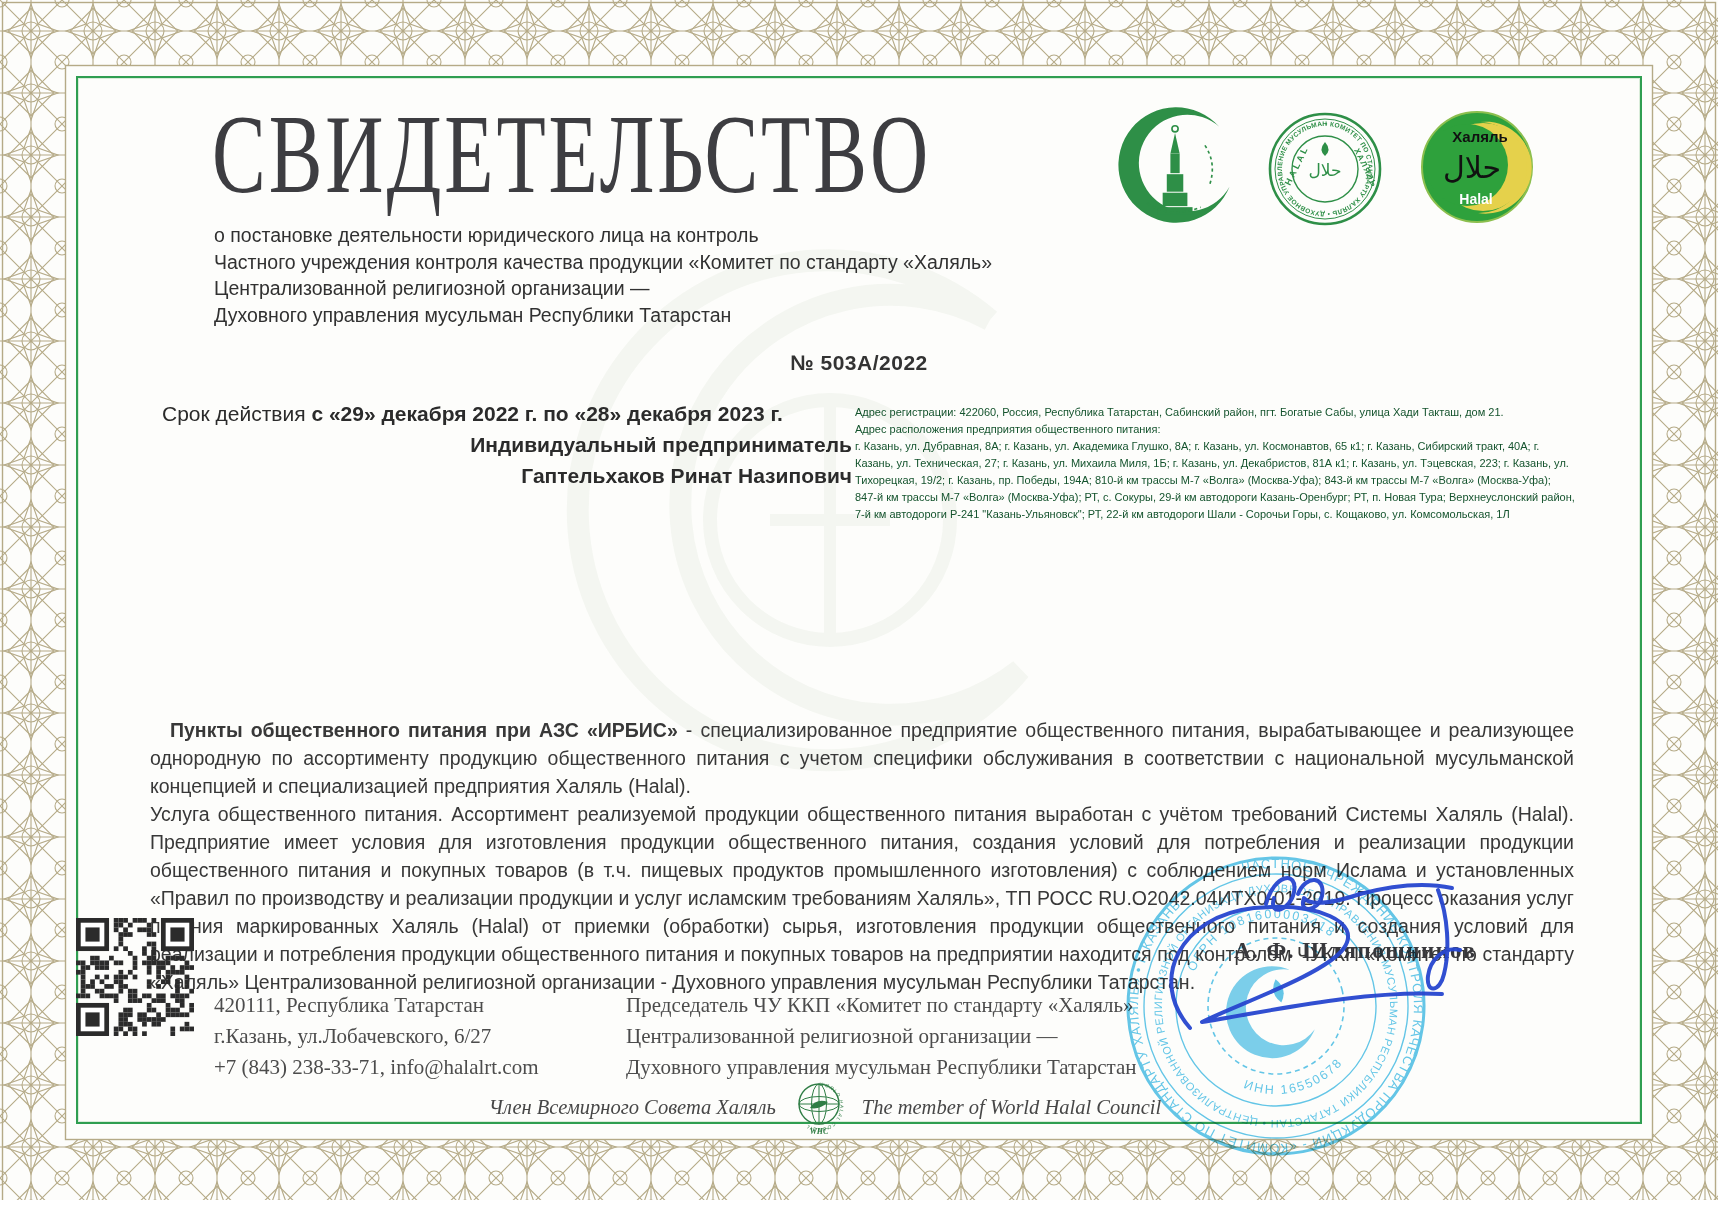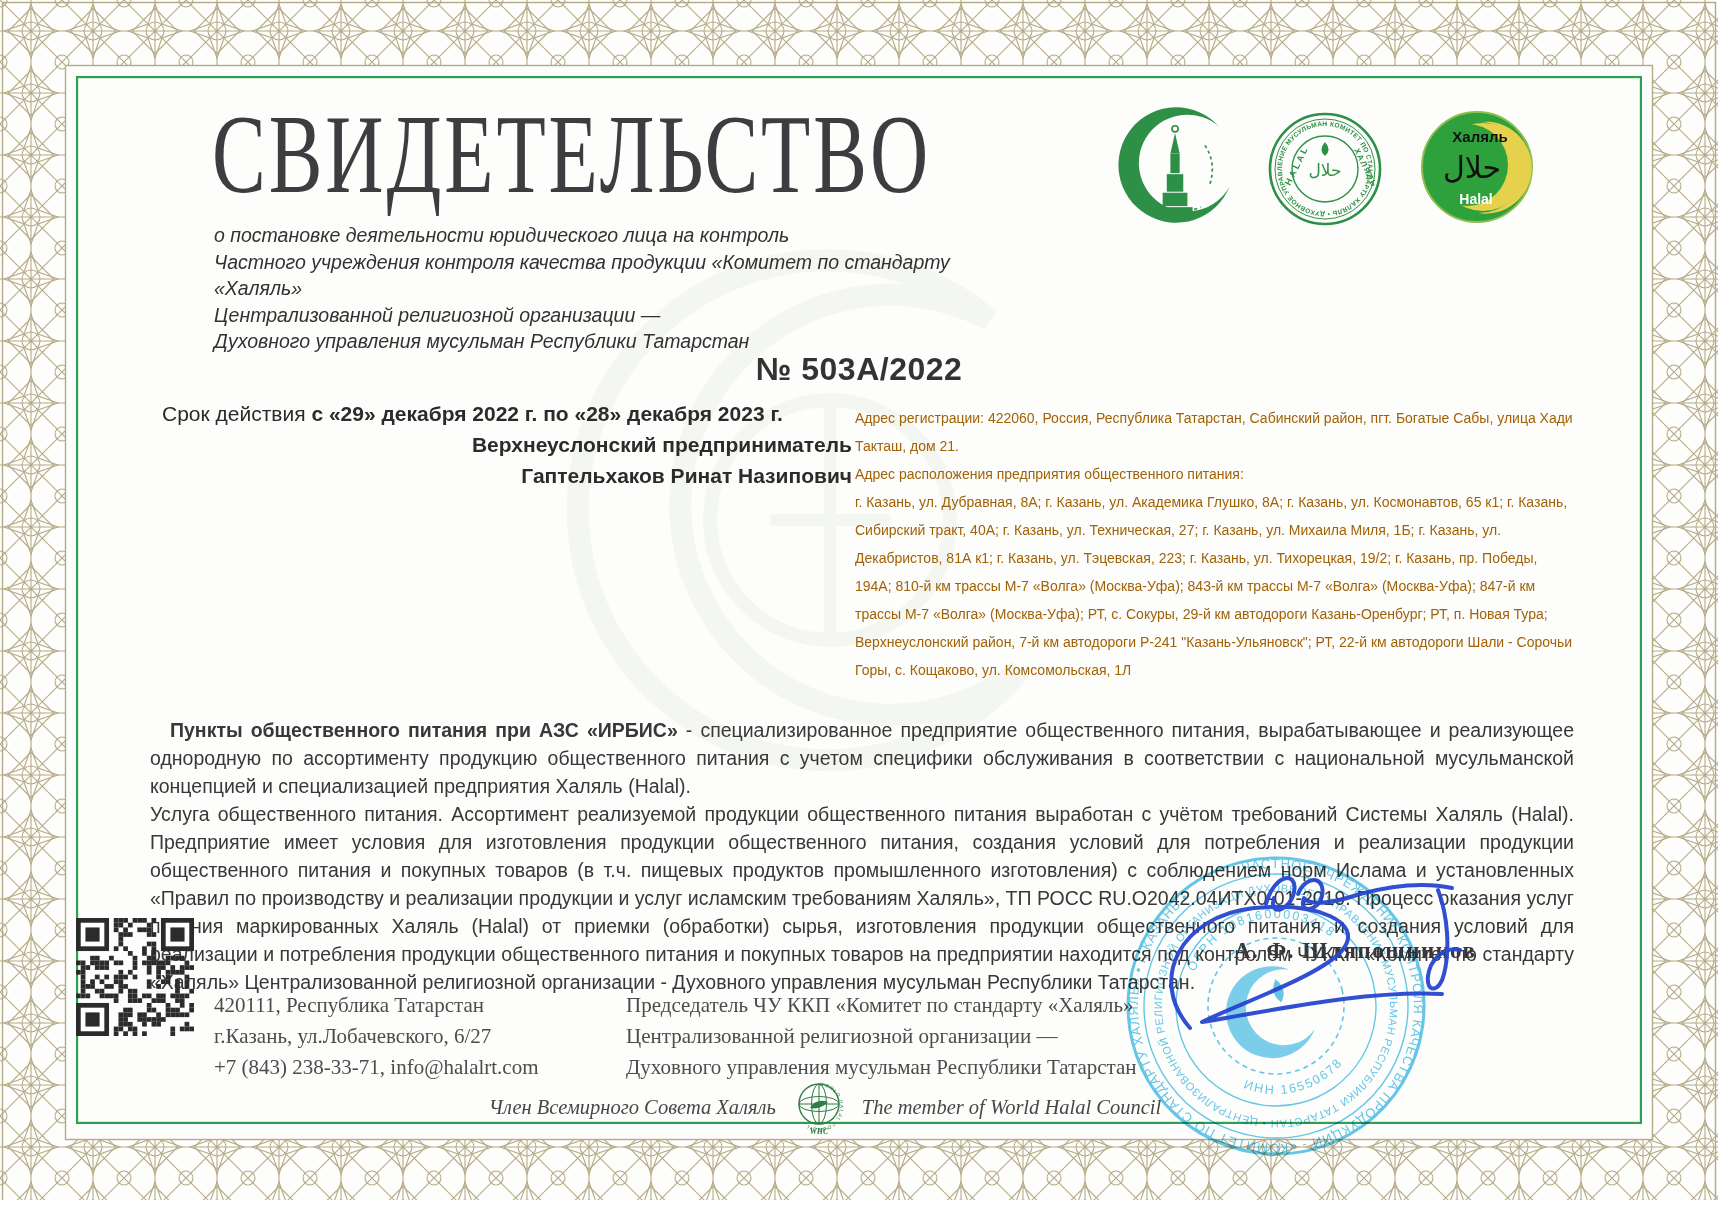--- a/index.html
+++ b/index.html
@@ -11,25 +11,25 @@
   
   #border-svg{position:absolute;inset:0;z-index:0;}
   #green-frame{position:absolute;inset:76px;border:2px solid #2f9e51;box-shadow:inset 0 0 0 1px #d9ecd9;z-index:1;pointer-events:none;}
   #watermark{position:absolute;left:430px;top:200px;z-index:1;opacity:.55;}
   .content{z-index:2;}
   #title-wrap{left:212px;top:96px;transform:scaleX(.72);transform-origin:left top;}
   #title{
     font-family:"Liberation Serif",serif;font-weight:400;font-size:112px;line-height:1.05;
     letter-spacing:4px;color:#3d3d41;white-space:nowrap;
   }
-  #subtitle{left:214px;top:222px;width:790px;font-size:19.5px;line-height:26.5px;color:#313131;font-style:italic;}
-  #cert-number{left:0;right:0;top:351px;text-align:center;font-size:32px;font-weight:700;color:#333;letter-spacing:.5px;}
+  #subtitle{left:214px;top:222px;width:790px;font-size:19.5px;line-height:26.5px;color:#313131;}
+  #cert-number{left:0;right:0;top:351px;text-align:center;font-size:21px;font-weight:700;color:#333;letter-spacing:.5px;}
   #left-col{left:162px;top:398px;width:690px;font-size:21px;line-height:31px;color:#2b2b2b;}
   #left-col .b{font-weight:700;text-align:right;}
-  #right-col{left:855px;top:404px;width:720px;font-size:14px;line-height:28px;color:#a16207;}
+  #right-col{left:855px;top:404px;width:720px;font-size:11px;line-height:17px;color:#14532d;}
   #body-text{left:150px;top:716px;width:1424px;font-size:19.5px;line-height:28px;text-align:justify;color:#383838;}
   #body-text .b{font-weight:700;margin-left:20px;}
   .serifblock{font-family:Liberation Serif, serif;color:#4c4c4c;font-size:21px;line-height:31px;}
   #org-address{left:214px;top:990px;}
   #chairman{left:626px;top:990px;}
   #membership{left:470px;top:1078px;width:710px;display:flex;align-items:center;justify-content:center;gap:14px;
     font-family:"Liberation Serif",serif;font-style:italic;font-size:20.5px;color:#474747;z-index:3;}
   #qr{left:76px;top:918px;width:118px;height:118px;z-index:2;}
   #signatory-name{left:1234px;top:938px;font-family:"Liberation Serif",serif;font-weight:700;font-size:23px;
     letter-spacing:1.5px;color:#38383c;z-index:5;}
@@ -124,21 +124,21 @@
     <div>о постановке деятельности юридического лица на контроль</div>
     <div>Частного учреждения контроля качества продукции «Комитет по стандарту «Халяль»</div>
     <div>Централизованной религиозной организации —</div>
     <div>Духовного управления мусульман Республики Татарстан</div>
   </div>
 
   <div class="abs content" id="cert-number">№ 503А/2022</div>
 
   <div class="abs content" id="left-col">
     <div><span>Срок действия </span><span class="b">с «29» декабря 2022 г. по «28» декабря 2023 г.</span></div>
-    <div class="b">Верхнеуслонский предприниматель</div>
+    <div class="b">Индивидуальный предприниматель</div>
     <div class="b">Гаптельхаков Ринат Назипович</div>
   </div>
 
   <div class="abs content" id="right-col">
     <div>Адрес регистрации: 422060, Россия, Республика Татарстан, Сабинский район, пгт. Богатые Сабы, улица Хади Такташ, дом 21.</div>
     <div>Адрес расположения предприятия общественного питания:</div>
     <div>г. Казань, ул. Дубравная, 8А; г. Казань, ул. Академика Глушко, 8А; г. Казань, ул. Космонавтов, 65 к1; г. Казань, Сибирский тракт, 40А; г. Казань, ул. Техническая, 27; г. Казань, ул. Михаила Миля, 1Б; г. Казань, ул. Декабристов, 81А к1; г. Казань, ул. Тэцевская, 223; г. Казань, ул. Тихорецкая, 19/2; г. Казань, пр. Победы, 194А; 810-й км трассы М-7 «Волга» (Москва-Уфа); 843-й км трассы М-7 «Волга» (Москва-Уфа); 847-й км трассы М-7 «Волга» (Москва-Уфа); РТ, с. Сокуры, 29-й км автодороги Казань-Оренбург; РТ, п. Новая Тура; Верхнеуслонский район, 7-й км автодороги Р-241 "Казань-Ульяновск"; РТ, 22-й км автодороги Шали - Сорочьи Горы, с. Кощаково, ул. Комсомольская, 1Л</div>
   </div>
 
   <div class="abs content" id="body-text">

